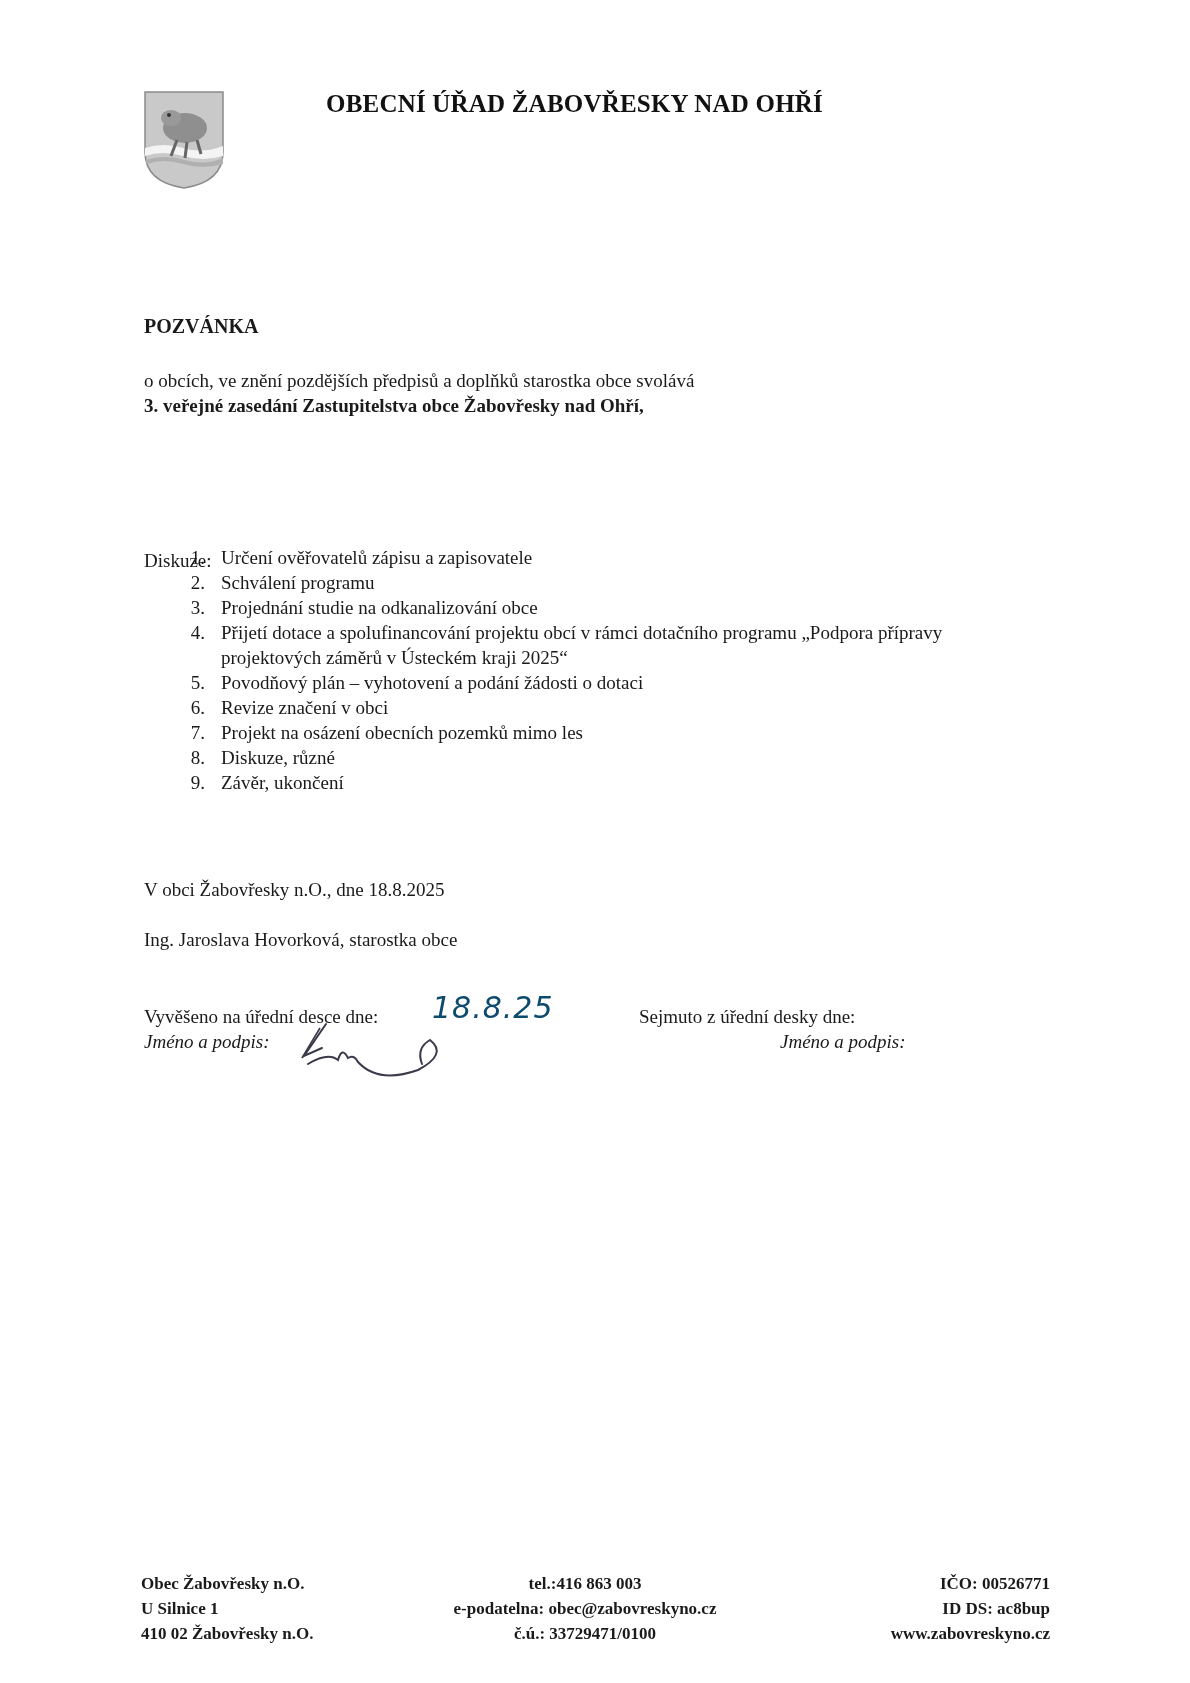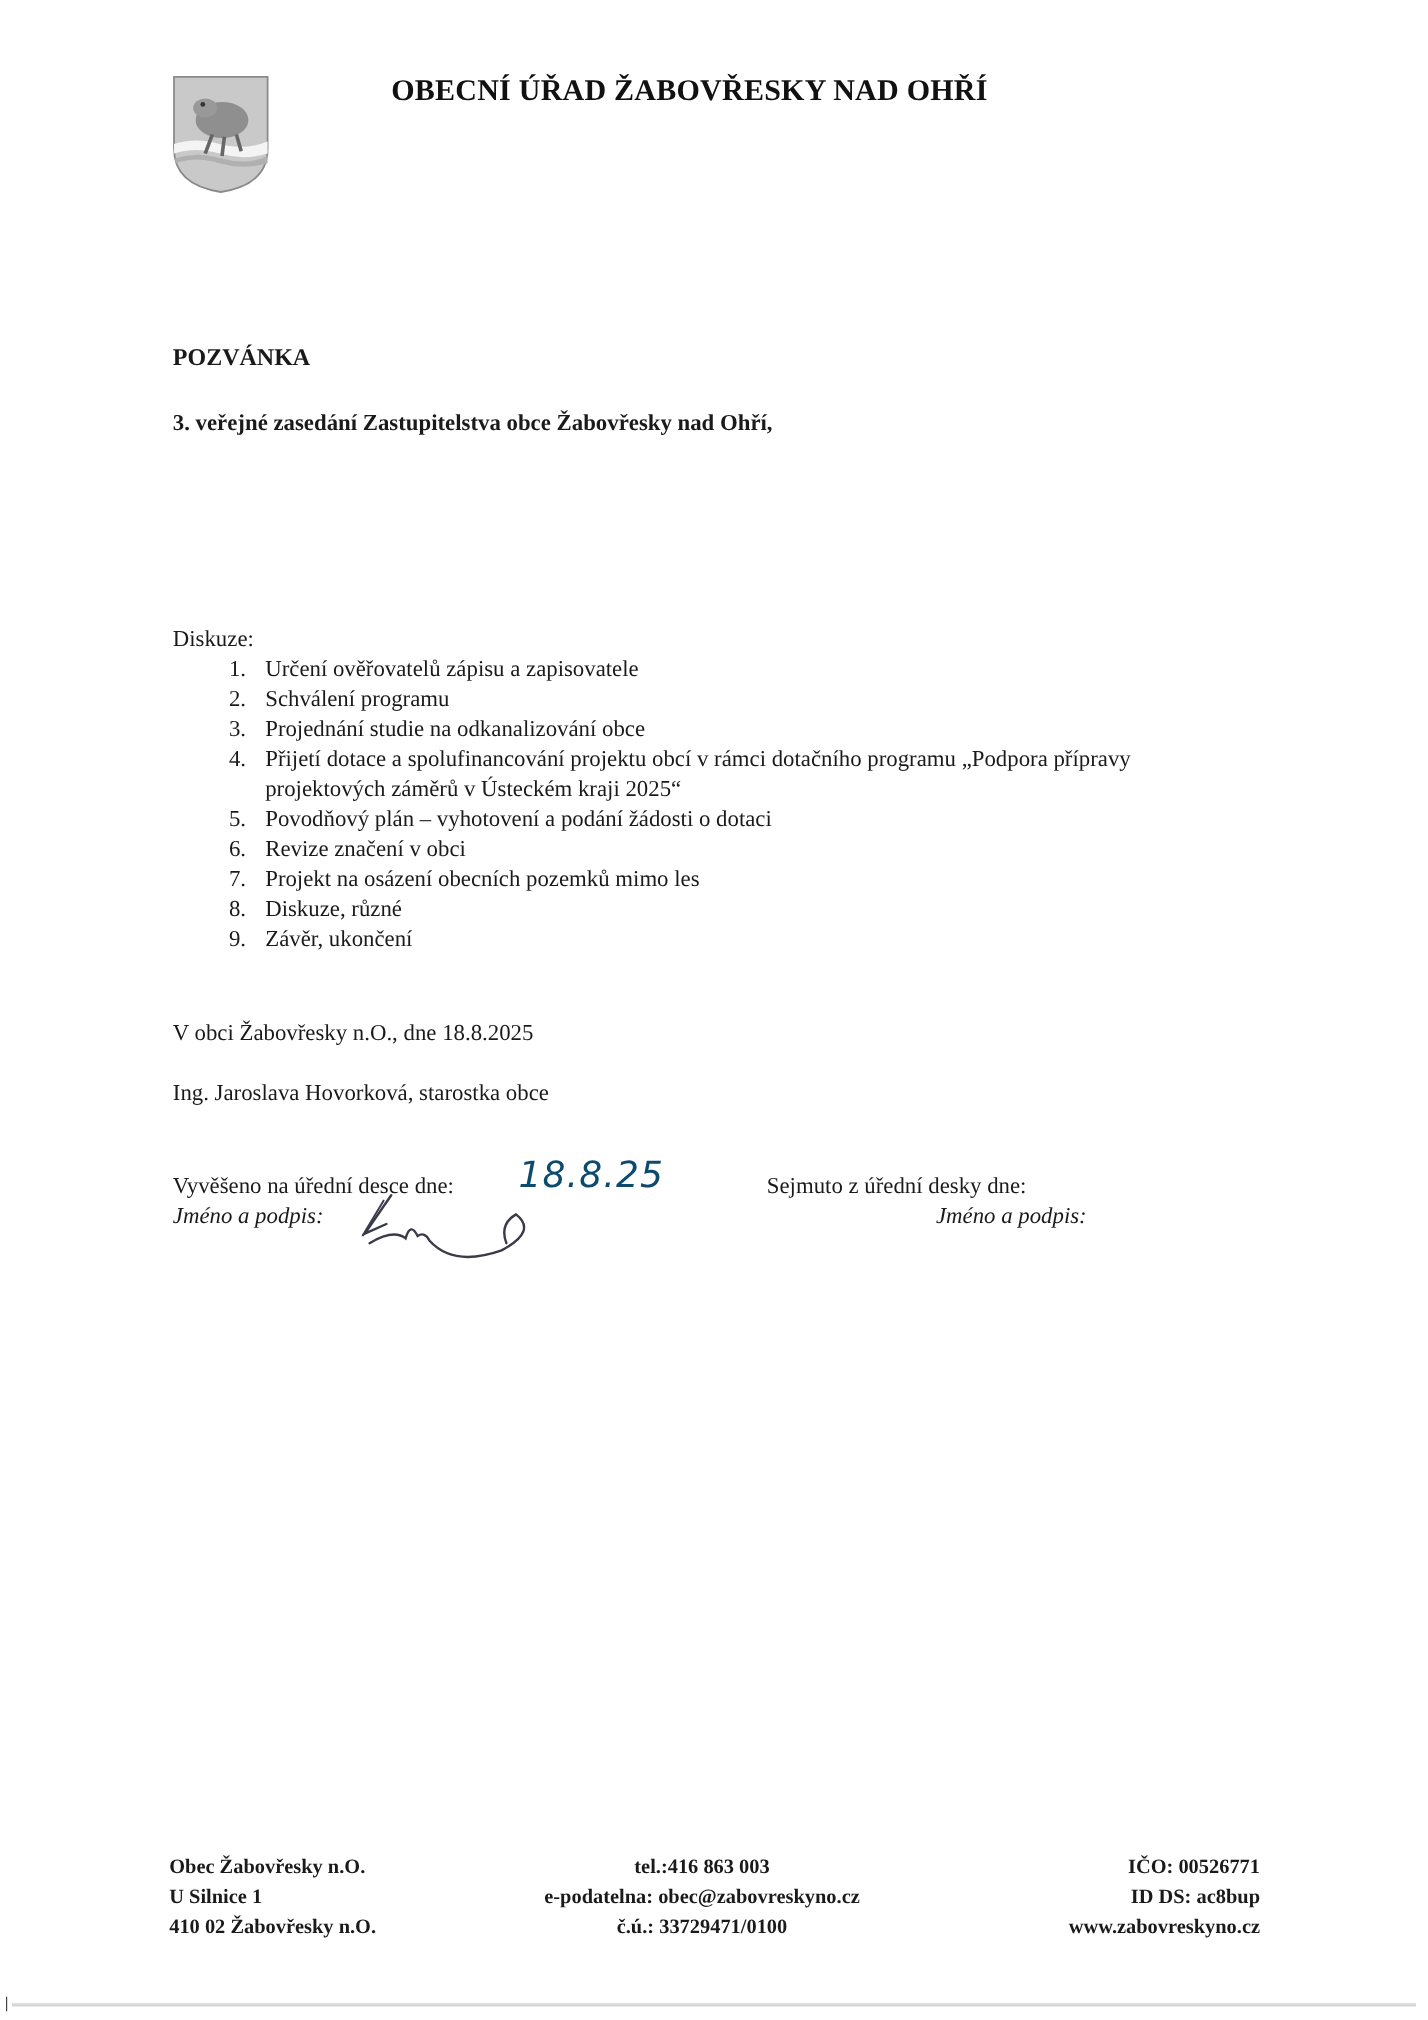--- a/index.html
+++ b/index.html
@@ -1,21 +1,21 @@
 <!DOCTYPE html>
 <html><head>
   <meta charset="utf-8">
   <style>
     html, body { margin: 0; padding: 0; }
     body {
       width: 1190px; height: 1683px; position: relative; overflow: hidden;
       background: #ffffff; color: #1a1a1a;
       font-family: "Liberation Serif", "DejaVu Serif", serif;
     }
-    .abs { position: absolute; }
+    .abs { position: absolute; margin-top: 28px; }
     .crest { left: 143px; top: 62px; width: 82px; height: 100px; }
     .title {
       left: 326px; top: 62px; font-size: 25px; font-weight: bold;
       letter-spacing: 0.2px; white-space: nowrap; color: #111;
     }
     .heading {
       left: 144px; top: 287px; font-size: 20px; font-weight: bold;
       text-underline-offset: 4px;
     }
     .body-text { font-size: 19px; line-height: 25px; white-space: nowrap; }
@@ -52,20 +52,21 @@
     <ellipse cx="42" cy="38" rx="22" ry="15" fill="#8f8f8f"></ellipse>
     <ellipse cx="28" cy="28" rx="10" ry="8" fill="#999"></ellipse>
     <circle cx="26" cy="25" r="2" fill="#333"></circle>
     <path d="M34 50 L28 66 M44 52 L42 68 M54 50 L58 64" stroke="#666" stroke-width="3"></path>
   </svg>
 </div>
 <div class="abs title">OBECNÍ ÚŘAD ŽABOVŘESKY NAD OHŘÍ</div>
 
 <div class="abs heading">POZVÁNKA</div>
 <div class="abs body-text intro">
+  <div>o obcích, ve znění pozdějších předpisů a doplňků starostka obce svolává</div>
   <div><b>3. veřejné zasedání Zastupitelstva obce Žabovřesky nad Ohří,</b></div>
 </div>
 
 <div class="abs body-text program-label">Diskuze:</div>
 <ul class="abs program-list">
   <li>
       <span class="num">1.</span>
       <span class="txt">Určení ověřovatelů zápisu a zapisovatele</span>
     </li>
   <li>

